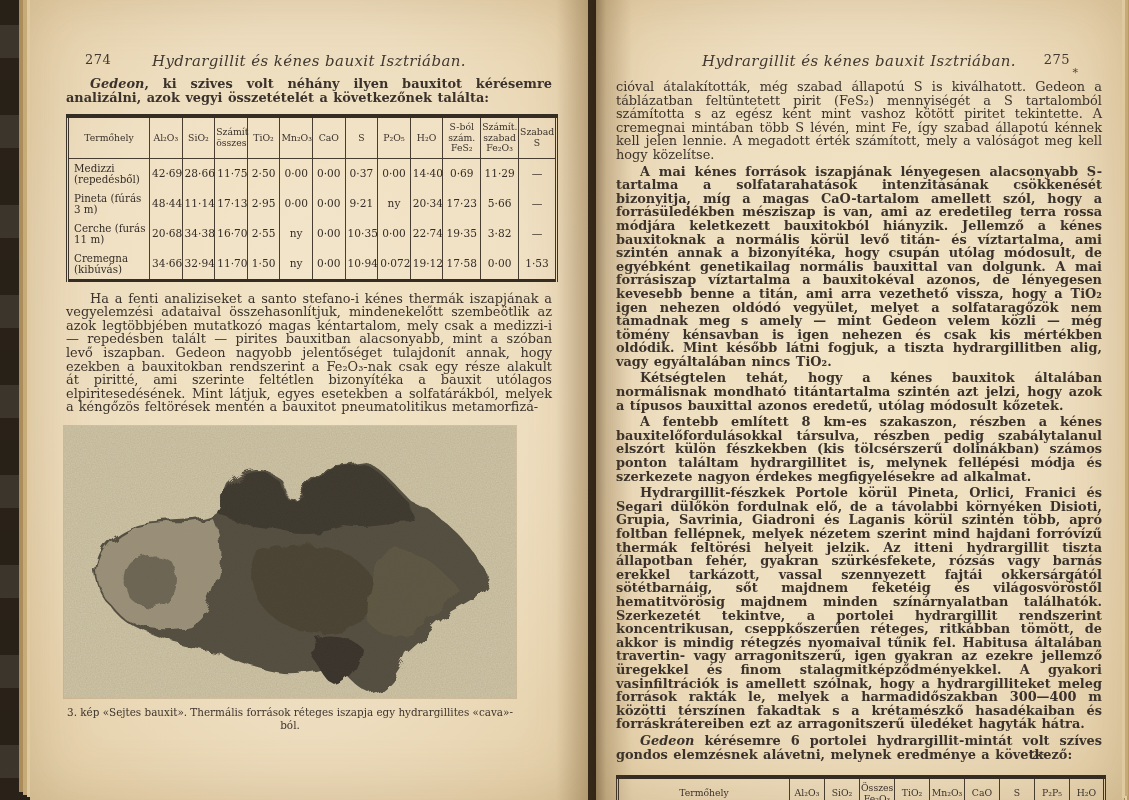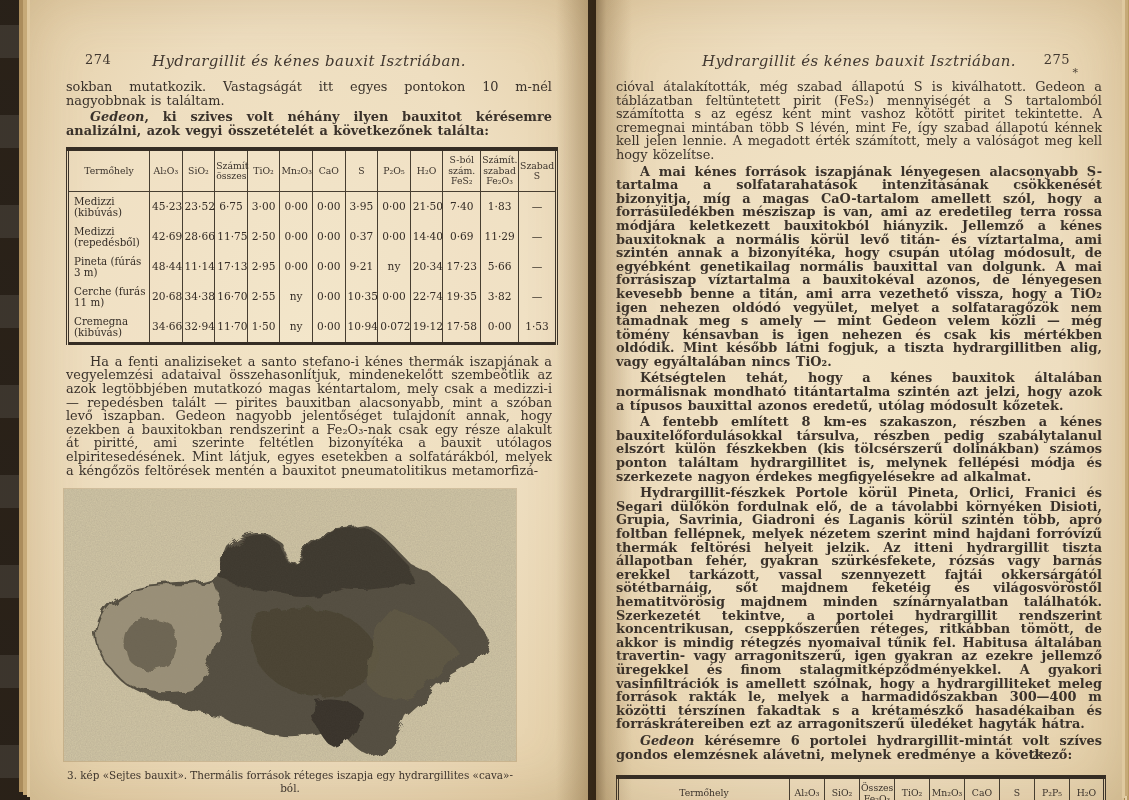--- a/index.html
+++ b/index.html
@@ -115,21 +115,20 @@
 <div class="edge-stack"></div>
 <div class="edge-right"></div>
 
 <div class="page page-left">
   <div class="runhead">
     <span class="pgnum">274</span>
     <span class="title">Hydrargillit és kénes bauxit Isztriában.</span>
   </div>
 
   <div class="textcol">
-    <p class="par" style="margin-top:6px;">sokban mutatkozik. Vastagságát itt egyes pontokon 10 m-nél nagyobbnak is találtam.</p>
     <p class="par ind gap"><span class="em">Gedeon</span><span>, ki szives volt néhány ilyen bauxitot kérésemre analizálni, azok vegyi összetételét a következőnek találta:</span></p>
 
     <table class="an" id="tbl-left">
       <colgroup>
         <col class="col-loc">
           <col class="col-n">
           <col class="col-n">
           <col class="col-n">
           <col class="col-n">
         <col class="col-n">
@@ -152,35 +151,20 @@
             <th>CaO</th>
             <th>S</th>
             <th>P₂O₅</th>
             <th>H₂O</th>
             <th>S-ból szám. FeS₂</th>
             <th>Számít. szabad Fe₂O₃</th>
             <th>Szabad S</th>
           </tr>
       </thead>
       <tbody>
-          <tr>
-            <td class="loc">Medizzi (kibúvás)</td>
-            <td>45·23</td>
-            <td>23·52</td>
-            <td>6·75</td>
-            <td>3·00</td>
-            <td>0·00</td>
-            <td>0·00</td>
-            <td>3·95</td>
-            <td>0·00</td>
-            <td>21·50</td>
-            <td>7·40</td>
-            <td>1·83</td>
-            <td>—</td>
-          </tr>
           <tr>
             <td class="loc">Medizzi (repedésből)</td>
             <td>42·69</td>
             <td>28·66</td>
             <td>11·75</td>
             <td>2·50</td>
             <td>0·00</td>
             <td>0·00</td>
             <td>0·37</td>
             <td>0·00</td>

